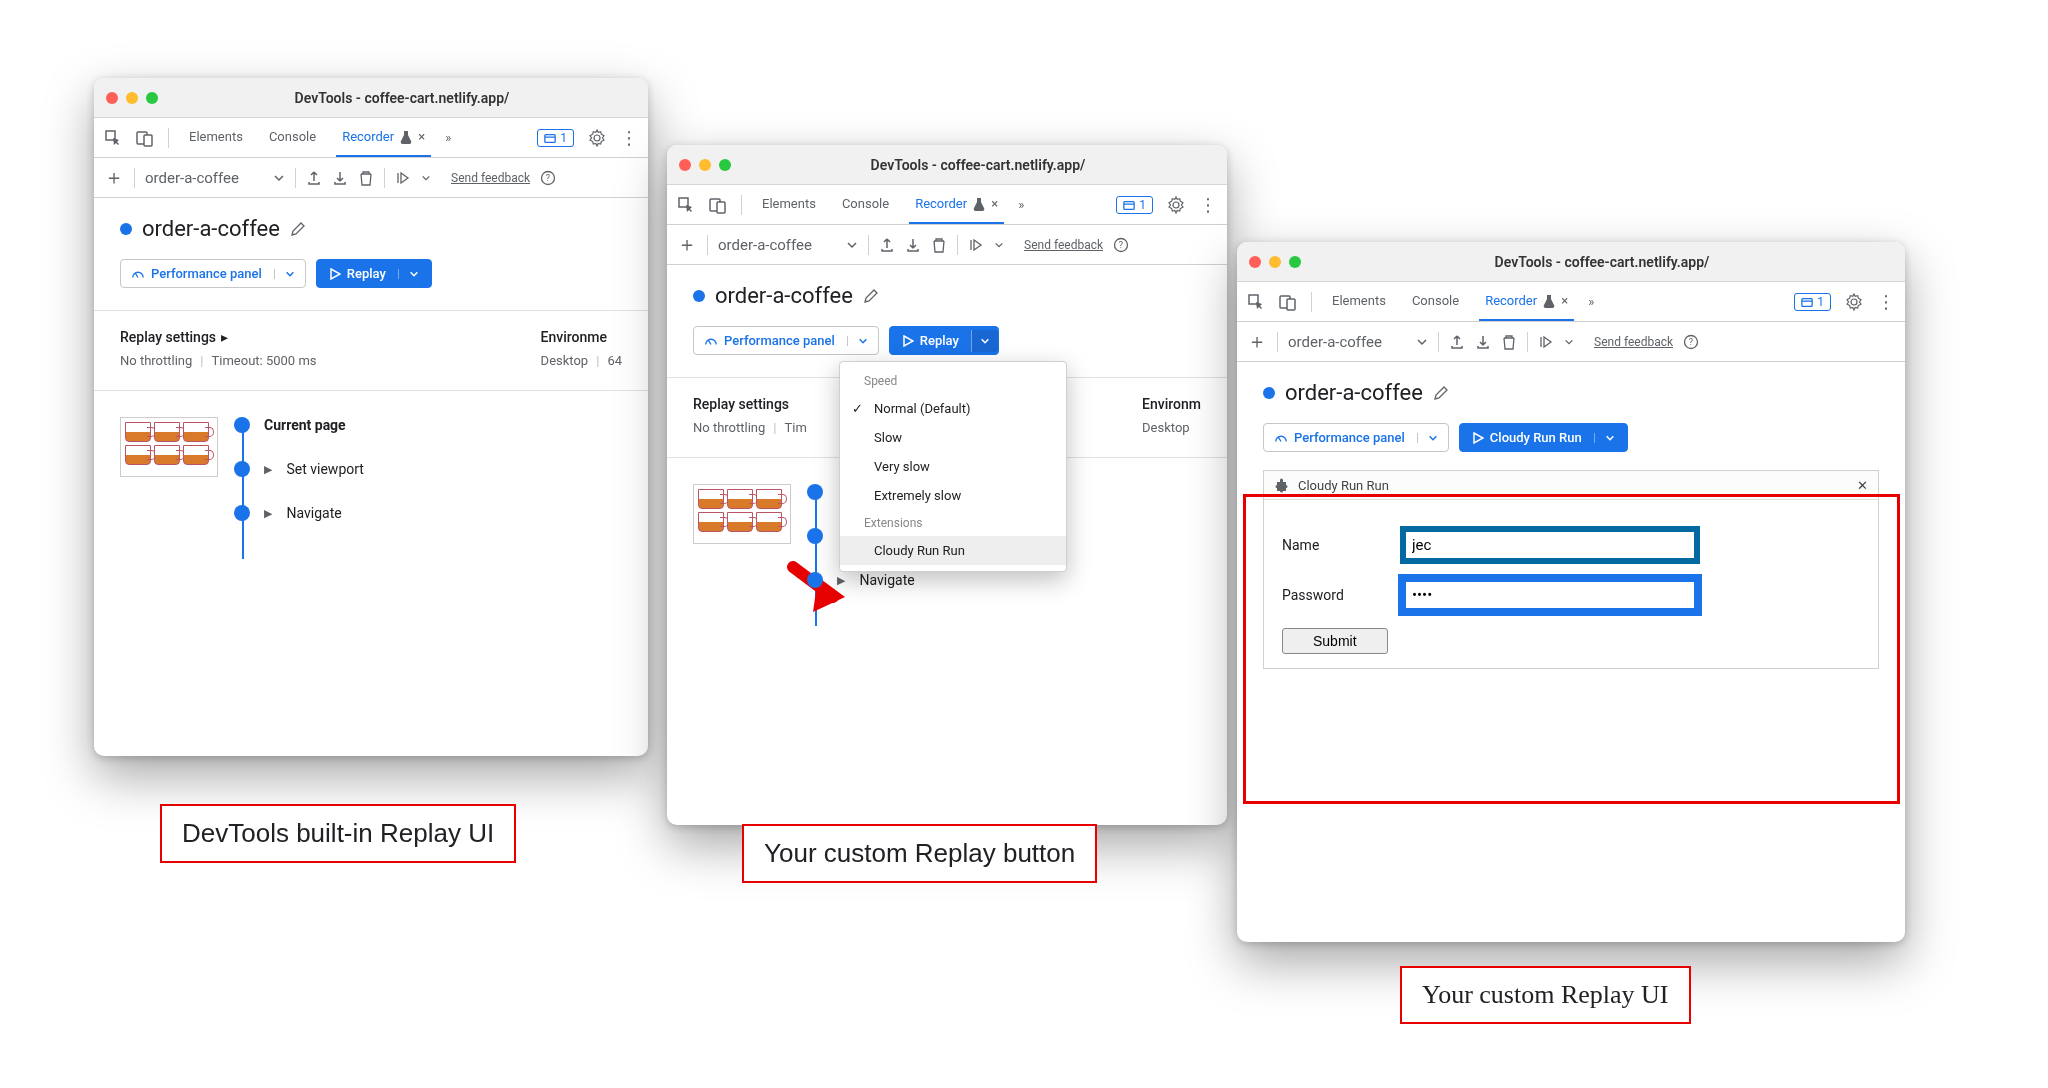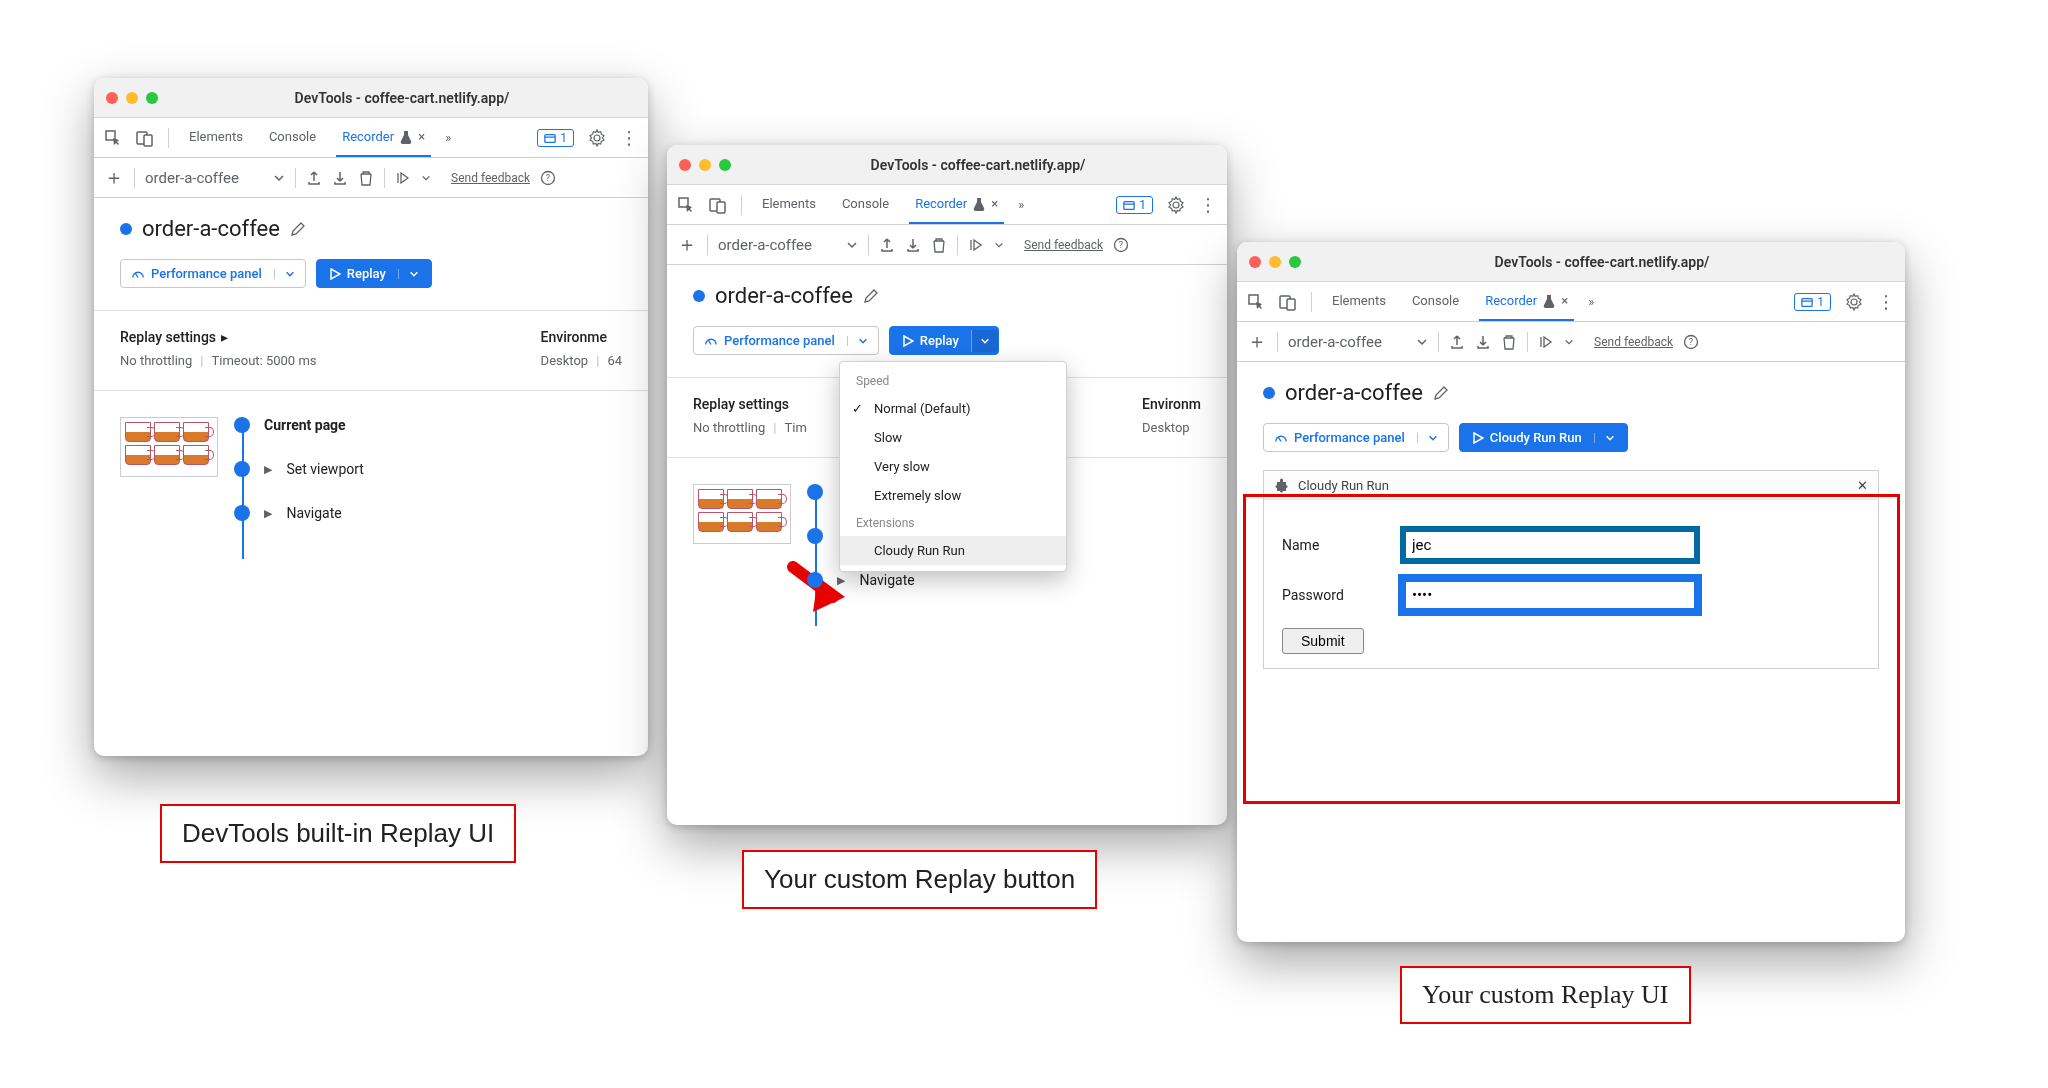--- a/index.html
+++ b/index.html
@@ -82,21 +82,21 @@
   .tl { position:relative; flex:1; padding-bottom:10px;}
   .tl-line { position:absolute; left:8px; top:4px; bottom:0; width:2px; background:#1a73e8; }
   .tl-item { display:flex; align-items:center; gap:14px; margin-bottom:28px; font-size:14px; }
   .tl-node { width:16px; height:16px; border-radius:50%; background:#1a73e8; position:relative; z-index:1;}
   .tl-caret { color:#5f6368; font-size:11px; }
   .bold { font-weight:700; }
   .dropdown {
     position:absolute; background:#fff; border:1px solid #d0d0d0; border-radius:4px;
     box-shadow:0 8px 24px rgba(0,0,0,.25); font-size:13px; padding:6px 0; min-width:200px;
   }
-  .dropdown .sect { color:#888; padding:6px 16px; font-size:12px; }
+  .dropdown .sect { color:#888; padding:6px 24px; font-size:12px; }
   .dropdown .item { padding:7px 14px 7px 34px; position:relative; }
   .dropdown .item.checked::before { content:"✓"; position:absolute; left:12px; }
   .dropdown .item.hover { background:#eee; }
   .caption {
     position:absolute; border:2px solid var(--red); background:#fff; padding:12px 20px;
     font-family: Arial, sans-serif; font-size:26px;
   }
   .panel-outline { position:absolute; border:3px solid var(--red); }
   .ext-panel {
     margin:18px 0 0 0; border:1px solid #d0d0d0; background:#fcfcfc;
@@ -107,21 +107,21 @@
   }
   .ext-panel .hdr .x { margin-left:auto; }
   .ext-panel .body { padding:14px 18px; font-size:14px; background:#fff;}
   .form-row { display:flex; align-items:center; gap:18px; margin-top:12px; }
   .form-row label { width:100px; }
   .form-row input {
     width:300px; padding:4px 6px; font-size:15px; border:6px solid #0369a1;
     font-family:inherit;
   }
   .form-row input.focus { outline:2px solid #1a73e8; border-color:#1a73e8; }
-  .submit { margin-top:14px; padding:4px 18px; background:#efefef; border:1px solid #888; border-radius:3px; font-size:14px;}
+  .submit { margin-top:14px; padding:4px 30px; background:#efefef; border:1px solid #888; border-radius:3px; font-size:14px;}
   .gear { color:#5f6368; }
 </style>
 </head>
 <body>
 
 <div class="stage">
 
 <div class="win" style="left:94px; top:78px; width:554px; height:678px;">
   <div class="titlebar">
     <div class="dots">
@@ -643,16 +643,16 @@
         </div>
         <button class="submit">Submit</button>
       </div>
     </div>
   </div>
 </div>
 
 <div class="panel-outline" style="left:1243px; top:494px; width:657px; height:310px;"></div>
 
 <div class="caption" style="left:160px; top:804px;">DevTools built-in Replay UI</div>
-<div class="caption" style="left:742px; top:850px;">Your custom Replay button</div>
+<div class="caption" style="left:742px; top:824px;">Your custom Replay button</div>
 <div class="caption" style="left:1400px; top:966px;font-family:Liberation Serif, serif;">Your custom Replay UI</div>
 
 </div>
 
 </body></html>

